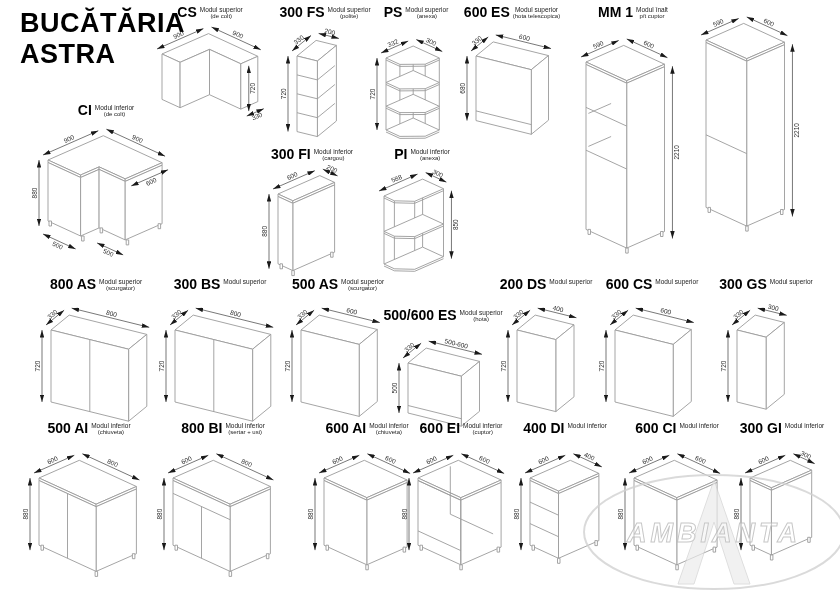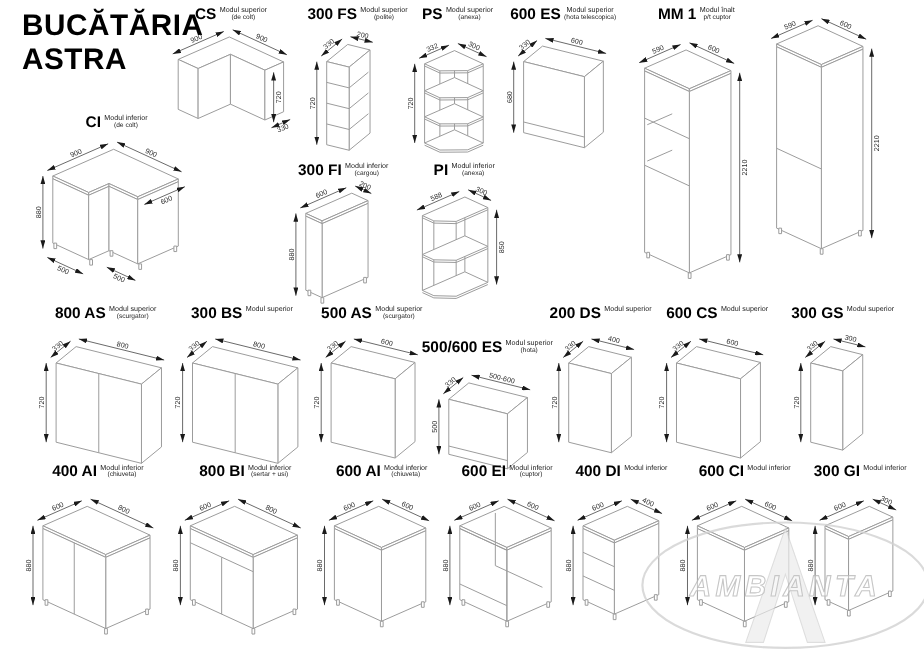--- a/index.html
+++ b/index.html
@@ -438,21 +438,21 @@
         <line x1="12" y1="27" x2="30.150000000000006" y2="12.149999999999999" class="dim" marker-start="url(#arr)" marker-end="url(#arr)"></line>
         <text class="dimt" text-anchor="middle" transform="translate(21.1,19.6) rotate(-39.3)" dy="-2">330</text>
         <line x1="37.650000000000006" y1="10.149999999999999" x2="66.75" y2="17.35" class="dim" marker-start="url(#arr)" marker-end="url(#arr)"></line>
         <text class="dimt" text-anchor="middle" transform="translate(52.2,13.8) rotate(13.9)" dy="-2">300</text>
         <line x1="8" y1="32" x2="8" y2="104" class="dim" marker-start="url(#arr)" marker-end="url(#arr)"></line>
         <text class="dimt" text-anchor="middle" transform="translate(8.0,68.0) rotate(-90.0)" dy="-2">720</text>
       </svg>
     </div>
     <div class="mod" style="left: 22px; top: 420px; width: 134px;">
       <div class="mhead">
-        <span class="mcode">400 AI</span>
+        <span class="mcode">500 AI</span>
         <span class="mdesc">
           <span class="mtype">Modul inferior</span>
           <span class="mvar">(chiuveta)</span>
         </span>
       </div>
       <svg width="134" height="148" class="draw">
         <polygon points="17.0,36.0 57.3,18.3 114.4,44.5 74.1,62.2" class="face"></polygon>
         <polygon points="17.0,36.0 74.1,62.2 74.1,64.7 17.0,38.5" class="face"></polygon>
         <polygon points="74.1,62.2 114.4,44.5 114.4,47.0 74.1,64.7" class="face"></polygon>
         <polygon points="74.1,64.7 114.4,47.0 114.4,111.7 74.1,129.4" class="face"></polygon>
@@ -489,21 +489,21 @@
         <rect x="73.1" y="129.4" width="2.5" height="5" class="face"></rect>
         <rect x="110.4" y="111.7" width="2.5" height="5" class="face"></rect>
         <line x1="12" y1="31" x2="52.344" y2="13.288" class="dim" marker-start="url(#arr)" marker-end="url(#arr)"></line>
         <text class="dimt" text-anchor="middle" transform="translate(32.2,22.1) rotate(-23.7)" dy="-2">600</text>
         <line x1="60.344" y1="11.788" x2="117.41600000000001" y2="38.028000000000006" class="dim" marker-start="url(#arr)" marker-end="url(#arr)"></line>
         <text class="dimt" text-anchor="middle" transform="translate(88.9,24.9) rotate(24.7)" dy="-2">800</text>
         <line x1="8" y1="36" x2="8" y2="108.16" class="dim" marker-start="url(#arr)" marker-end="url(#arr)"></line>
         <text class="dimt" text-anchor="middle" transform="translate(8.0,72.1) rotate(-90.0)" dy="-2">880</text>
       </svg>
     </div>
-    <div class="mod" style="left: 288px; top: 420px; width: 118px;">
+    <div class="mod" style="left: 308px; top: 420px; width: 118px;">
       <div class="mhead">
         <span class="mcode">600 AI</span>
         <span class="mdesc">
           <span class="mtype">Modul inferior</span>
           <span class="mvar">(chiuveta)</span>
         </span>
       </div>
       <svg width="118" height="148" class="draw">
         <polygon points="16.0,36.0 56.3,18.3 99.1,38.0 58.8,55.7" class="face"></polygon>
         <polygon points="16.0,36.0 58.8,55.7 58.8,58.2 16.0,38.5" class="face"></polygon>

